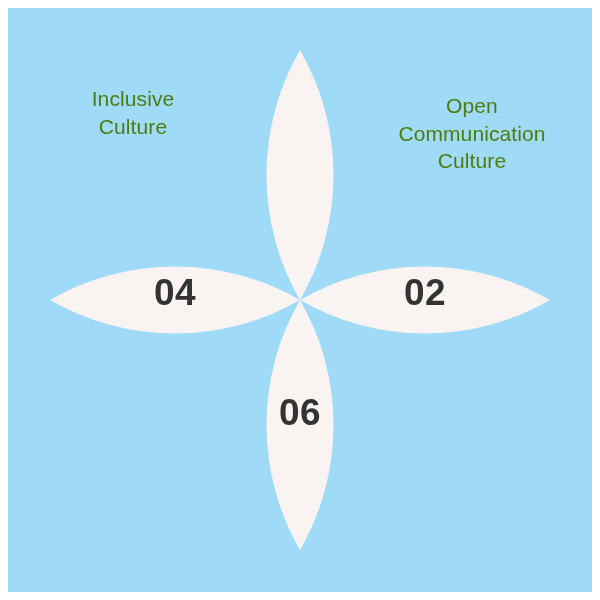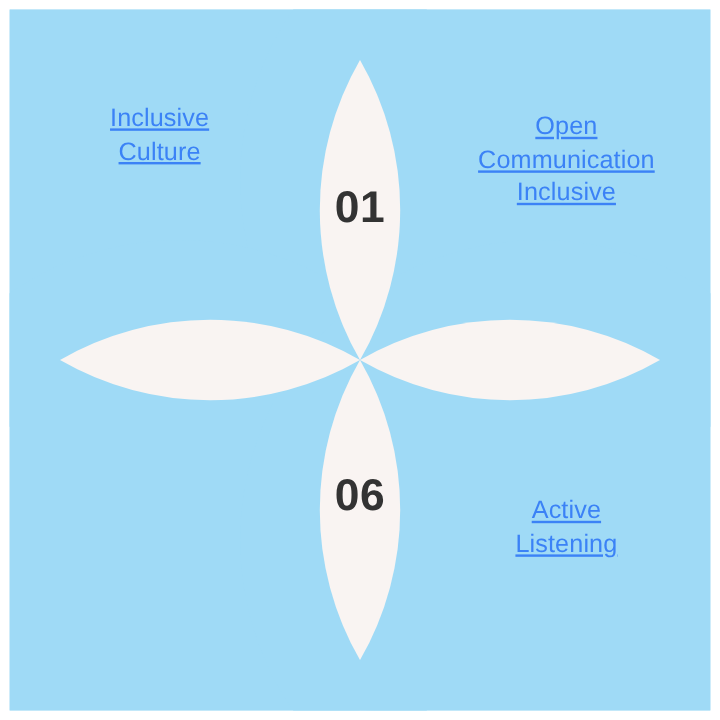--- a/index.html
+++ b/index.html
@@ -23,30 +23,29 @@
   #petal-svg {
     position: absolute;
     left: 0;
     top: 0;
     width: 600px;
     height: 600px;
     display: block;
   }
   .quadrant-label {
     position: absolute;
-    color: #3b82f6;
+    color: #4d7c0f;
     font-family: "Liberation Sans", sans-serif;
     font-size: 21px;
     line-height: 1.32;
     font-weight: 400;
     text-align: center;
     letter-spacing: 0.1px;
     white-space: pre-line;
     pointer-events: none;
-    text-decoration: underline;
   }
   #label-q1 { left: 38px;  top: 85px;  width: 190px; }
   #label-q2 { left: 372px; top: 92px;  width: 200px; }
   #label-q3 { left: 38px;  top: 390px; width: 190px; }
   #label-q4 { left: 372px; top: 412px; width: 200px; }
 
   .petal-number {
     position: absolute;
     color: #333333;
     font-family: "Liberation Sans", sans-serif;
@@ -97,25 +96,24 @@
         <path fill="#F9F4F2" d="M 300 300 A 250 250 0 0 1 50 300 A 250 250 0 0 1 300 300 Z"></path>
       </g>
     </g>
   </svg>
 
   <div class="quadrant-label" id="label-q1">Inclusive
 Culture</div>
 
   <div class="quadrant-label" id="label-q2">Open
 Communication
-Inclusive</div>
+Culture</div>
 
 
-  <div class="quadrant-label" id="label-q4">Active
-Listening</div>
 
-  <div class="petal-number" id="num-top">01</div>
 
+  <div class="petal-number" id="num-right">02</div>
 
   <div class="petal-number" id="num-bottom">06</div>
 
+  <div class="petal-number" id="num-left">04</div>
 
 </div>
 
 </body></html>

